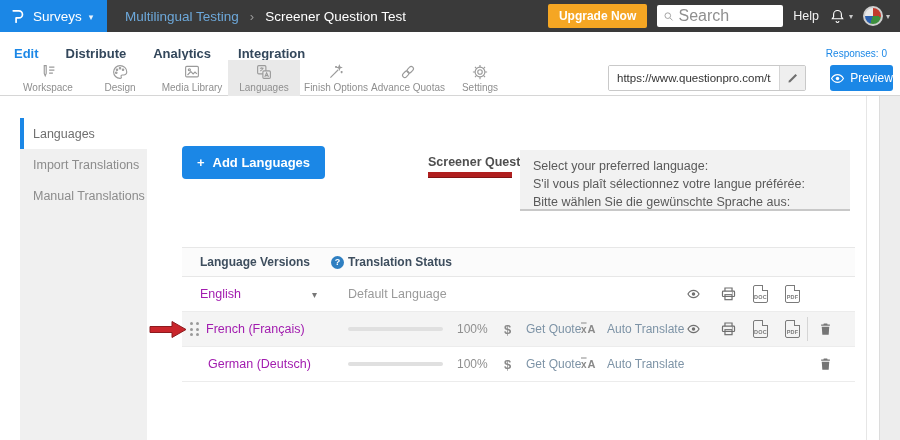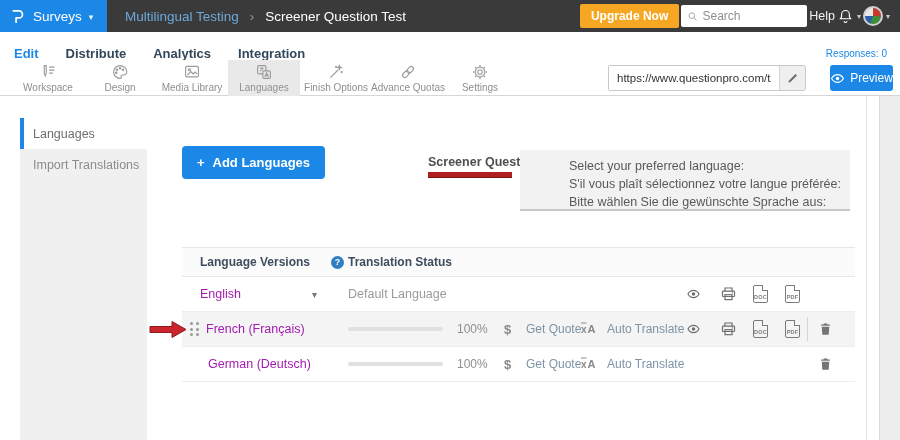--- a/index.html
+++ b/index.html
@@ -8,24 +8,24 @@
 
   
   .topbar { position:absolute; left:0; top:0; width:900px; height:32px; background:#3a3a3a; display:flex; align-items:center; }
   .brand { width:107px; height:32px; background:#1b87e6; display:flex; align-items:center; gap:7px; padding:0 9px; cursor:pointer; }
   .brand-label { color:#fff; font-size:13.5px; }
   .brand-caret { color:#eaf3fc; font-size:9px; margin-top:1px; }
   .crumbs { display:flex; align-items:center; gap:11px; margin-left:18px; font-size:13.5px; }
   .crumb-survey { color:#6da8da; cursor:pointer; }
   .crumb-sep { color:#9a9a9a; font-size:13px; }
   .crumb-page { color:#ffffff; }
-  .top-right { margin-left:auto; display:flex; align-items:center; gap:2px; padding-right:10px; }
+  .top-right { margin-left:auto; display:flex; align-items:center; gap:10px; padding-right:10px; }
   .upgrade-btn { background:#f5a623; color:#fff; border:none; font-size:12px; font-weight:700; padding:5px 11px; border-radius:2px; cursor:pointer; font-family:inherit; }
   .searchbox { width:126px; height:22px; background:#fff; border-radius:2px; display:flex; align-items:center; gap:4px; padding:0 6px; }
-  .searchbox input { border:none; outline:none; width:100%; font-size:12px; color:#444; font-family:inherit; background:transparent; }
+  .searchbox input { border:none; outline:none; width:100%; font-size:16px; color:#444; font-family:inherit; background:transparent; }
   .searchbox input::placeholder { color:#8f8f8f; }
   .help-link { color:#f2f2f2; font-size:12.5px; cursor:pointer; }
   .icon-caret { color:#c9c9c9; font-size:8px; }
   .avatar { width:20px; height:20px; border-radius:50%; border:2px solid #cfcfcf; background:conic-gradient(#c23b2e 0 95deg,#3d8f3d 95deg 200deg,#2b5fad 200deg 268deg,#e8e8e8 268deg 360deg); cursor:pointer; }
   .bell-wrap,.avatar-wrap { display:flex; align-items:center; gap:3px; cursor:pointer; }
 
   
   .tabbar { position:absolute; left:0; top:32px; width:900px; height:44px; background:#fff; display:flex; align-items:center; padding-left:14px; border-bottom:1px solid #e3e3e3; }
   .tab { font-size:13px; font-weight:700; color:#33475b; margin-right:27px; cursor:pointer; text-decoration:none; }
   .tab.active { color:#1b87e6; text-decoration:underline; text-underline-offset:3px; }
@@ -50,21 +50,21 @@
   .sidebar { position:absolute; left:20px; top:22px; width:127px; bottom:0; background:#f0f0f0; }
   .side-item { height:31px; display:flex; align-items:center; padding-left:13px; font-size:12.5px; color:#8c8c8c; cursor:pointer; }
   .side-item.selected { background:#fff; border-left:4px solid #1b87e6; padding-left:9px; color:#6f6f6f; }
 
   .add-langs { position:absolute; left:182px; top:50px; width:143px; height:33px; background:#1b87e6; border:none; border-radius:4px; color:#fff; font-size:13px; font-weight:700; font-family:inherit; display:flex; align-items:center; justify-content:center; gap:8px; cursor:pointer; }
 
   .screener-label { position:absolute; left:428px; top:59px; font-size:12.5px; font-weight:700; color:#4f4f4f; }
   .screener-underline { position:absolute; left:428px; top:76px; width:84px; height:5px; background:#b01f1f; box-shadow:0 1px 0 #801414; }
 
   .lang-box { position:absolute; left:520px; top:54px; width:330px; height:61px; background:#f2f2f2; border-bottom:2px solid #c8c8c8; padding:7px 13px; }
-  .lang-box div { font-size:12.5px; color:#595959; line-height:18px; white-space:nowrap;margin-left:36px; }
+  .lang-box div { font-size:12.5px; color:#595959; line-height:18px; white-space:nowrap; }
 
   
   .lang-table { position:absolute; left:182px; top:151px; width:673px; }
   .thead { position:relative; height:30px; background:#fbfbfb; border-top:1px solid #e7e7e7; border-bottom:1px solid #e7e7e7; }
   .th-lang { position:absolute; left:18px; top:50%; transform:translateY(-50%); font-size:12px; font-weight:700; color:#3e4e5e; display:flex; align-items:center; gap:21px; }
   .help-badge { width:13px; height:13px; border-radius:50%; background:#2f7fc1; color:#fff; font-size:9px; font-weight:700; display:flex; align-items:center; justify-content:center; cursor:pointer; }
   .th-status { position:absolute; left:166px; top:50%; transform:translateY(-50%); font-size:12px; font-weight:700; color:#3e4e5e; }
 
   .trow { position:relative; height:35px; border-bottom:1px solid #ececec; background:#fff; }
   .trow.alt { background:#f4f4f4; }
@@ -222,20 +222,23 @@
   <div class="panel">
     <div class="inner-edge"></div>
 
     <aside class="sidebar">
       <div class="side-item selected">
           <span>Languages</span>
         </div>
       <div class="side-item">
           <span>Import Translations</span>
         </div>
+      <div class="side-item">
+          <span>Manual Translations</span>
+        </div>
     </aside>
 
     <button class="add-langs">
       <span>+</span>
       <span>Add Languages</span>
     </button>
 
     <div class="screener-label">Screener Question :</div>
     <div class="screener-underline"></div>
 

